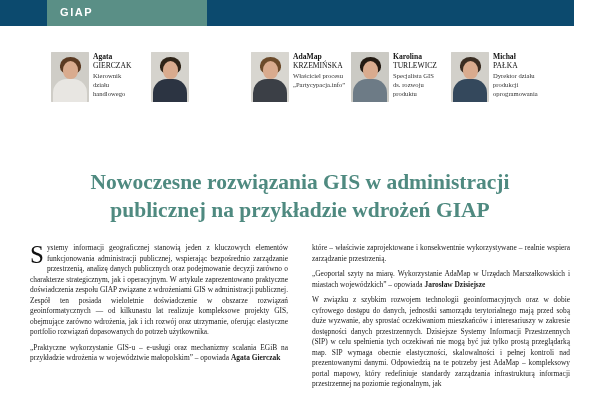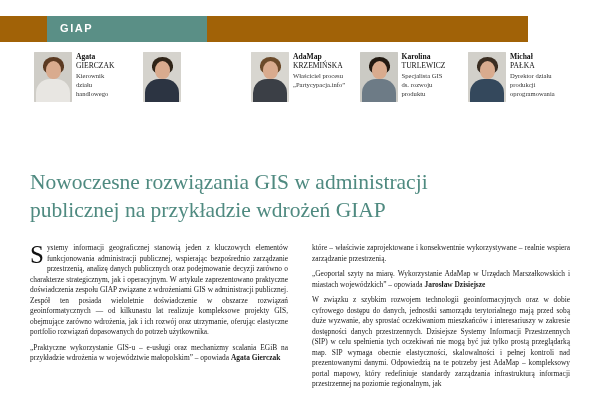--- a/index.html
+++ b/index.html
@@ -18,24 +18,24 @@
     width: 600px;
     height: 420px;
     position: relative;
     background: #ffffff;
     overflow: hidden;
   }
 
   
   .banner {
     position: absolute;
-    left: 0; top: 16px;
-    width: 528px;
+    left: 0; top: 0;
+    width: 574px;
     height: 26px;
-    background: #a16207;
+    background: #0c4a6e;
   }
   .banner-bar {
     position: absolute;
     left: 47px; top: 0;
     width: 160px;
     height: 26px;
     background: #5a8f86;
   }
   .banner-label {
     position: absolute;
@@ -47,21 +47,21 @@
     font-weight: 700;
   }
 
   
   .team {
     position: absolute;
     left: 34px; top: 52px;
     width: 534px;
     height: 90px;
     display: flex;
-    justify-content: space-between;
+    justify-content: center;
   }
   .person {
     width: 100px;
     display: flex;
     flex-direction: row;
     gap: 4px;
   }
   .photo {
     width: 38px;
     height: 50px;
@@ -125,25 +125,26 @@
     font-size: 6.6px;
     color: #333333;
     line-height: 1.35;
   }
 
   
   .headline {
     position: absolute;
     left: 30px; top: 168px;
     width: 540px;
+    text-align: center;
     color: #4f8a80;
     font-family: "Liberation Serif", serif;
     font-size: 21.5px;
     line-height: 1.32;
-    font-weight: 400;
+    font-weight: 700;
   }
 
   
   .columns {
     position: absolute;
     left: 30px; top: 243px;
     width: 540px;
     height: 177px;
     display: flex;
     gap: 24px;

